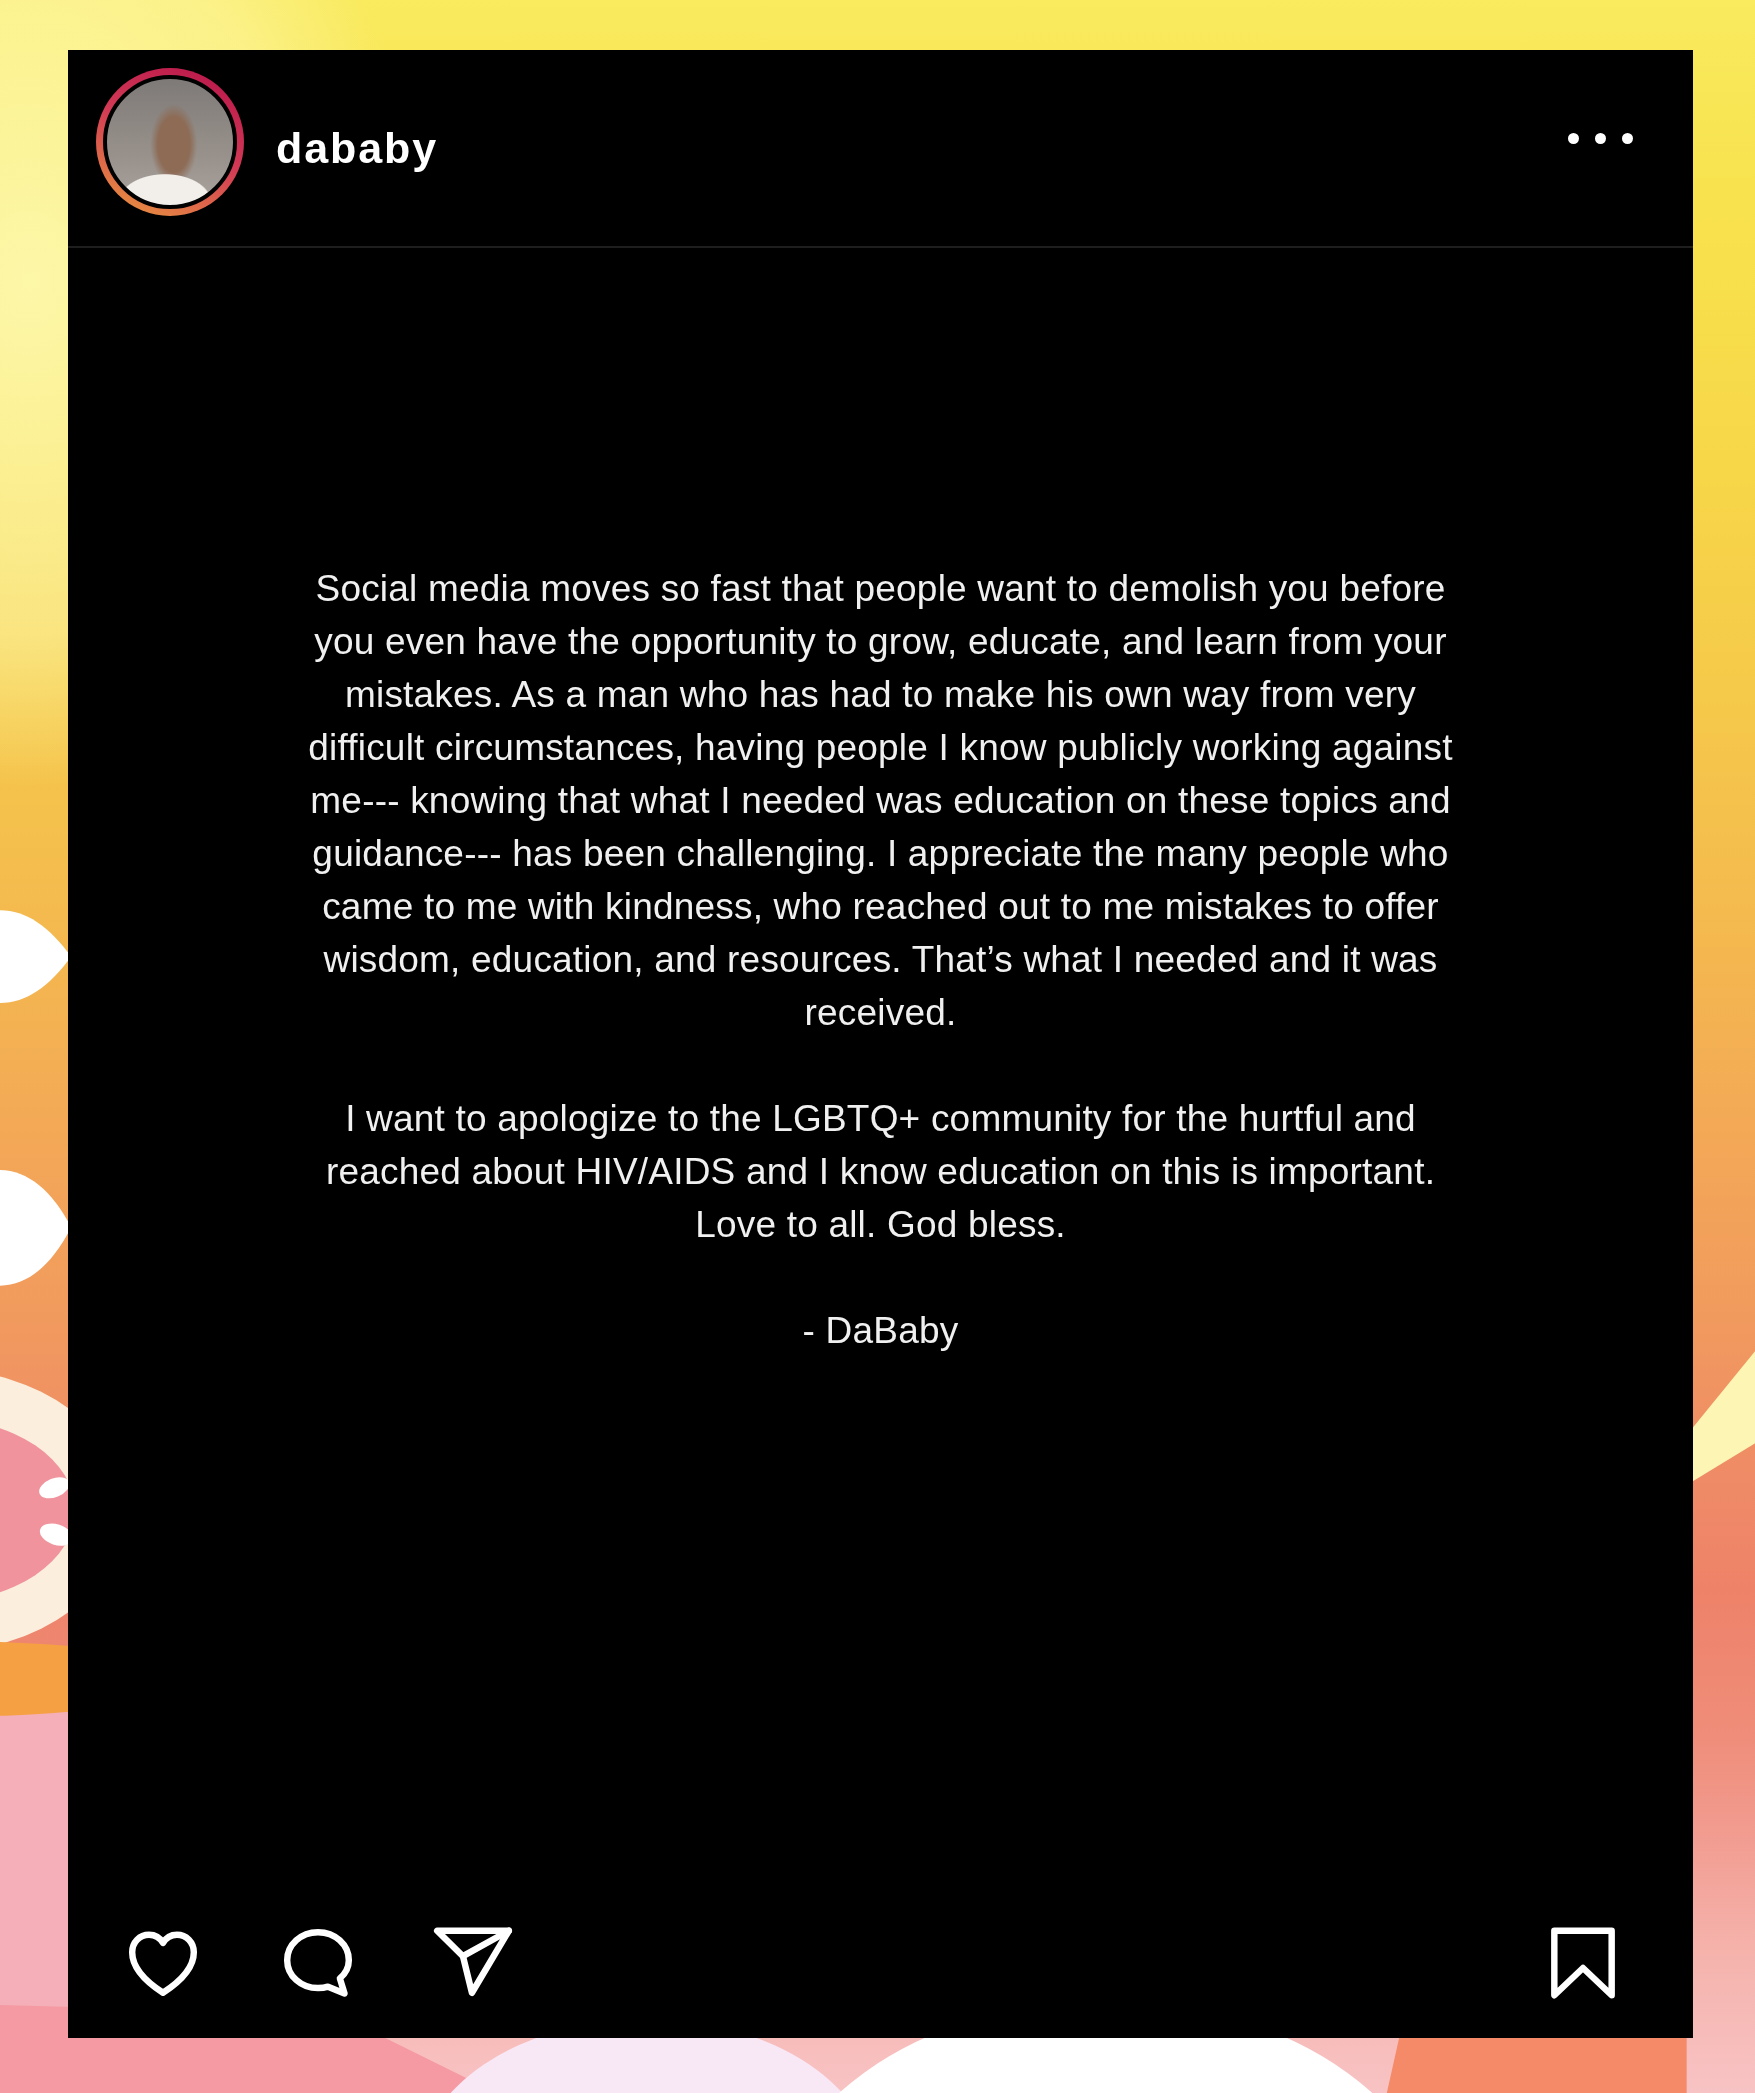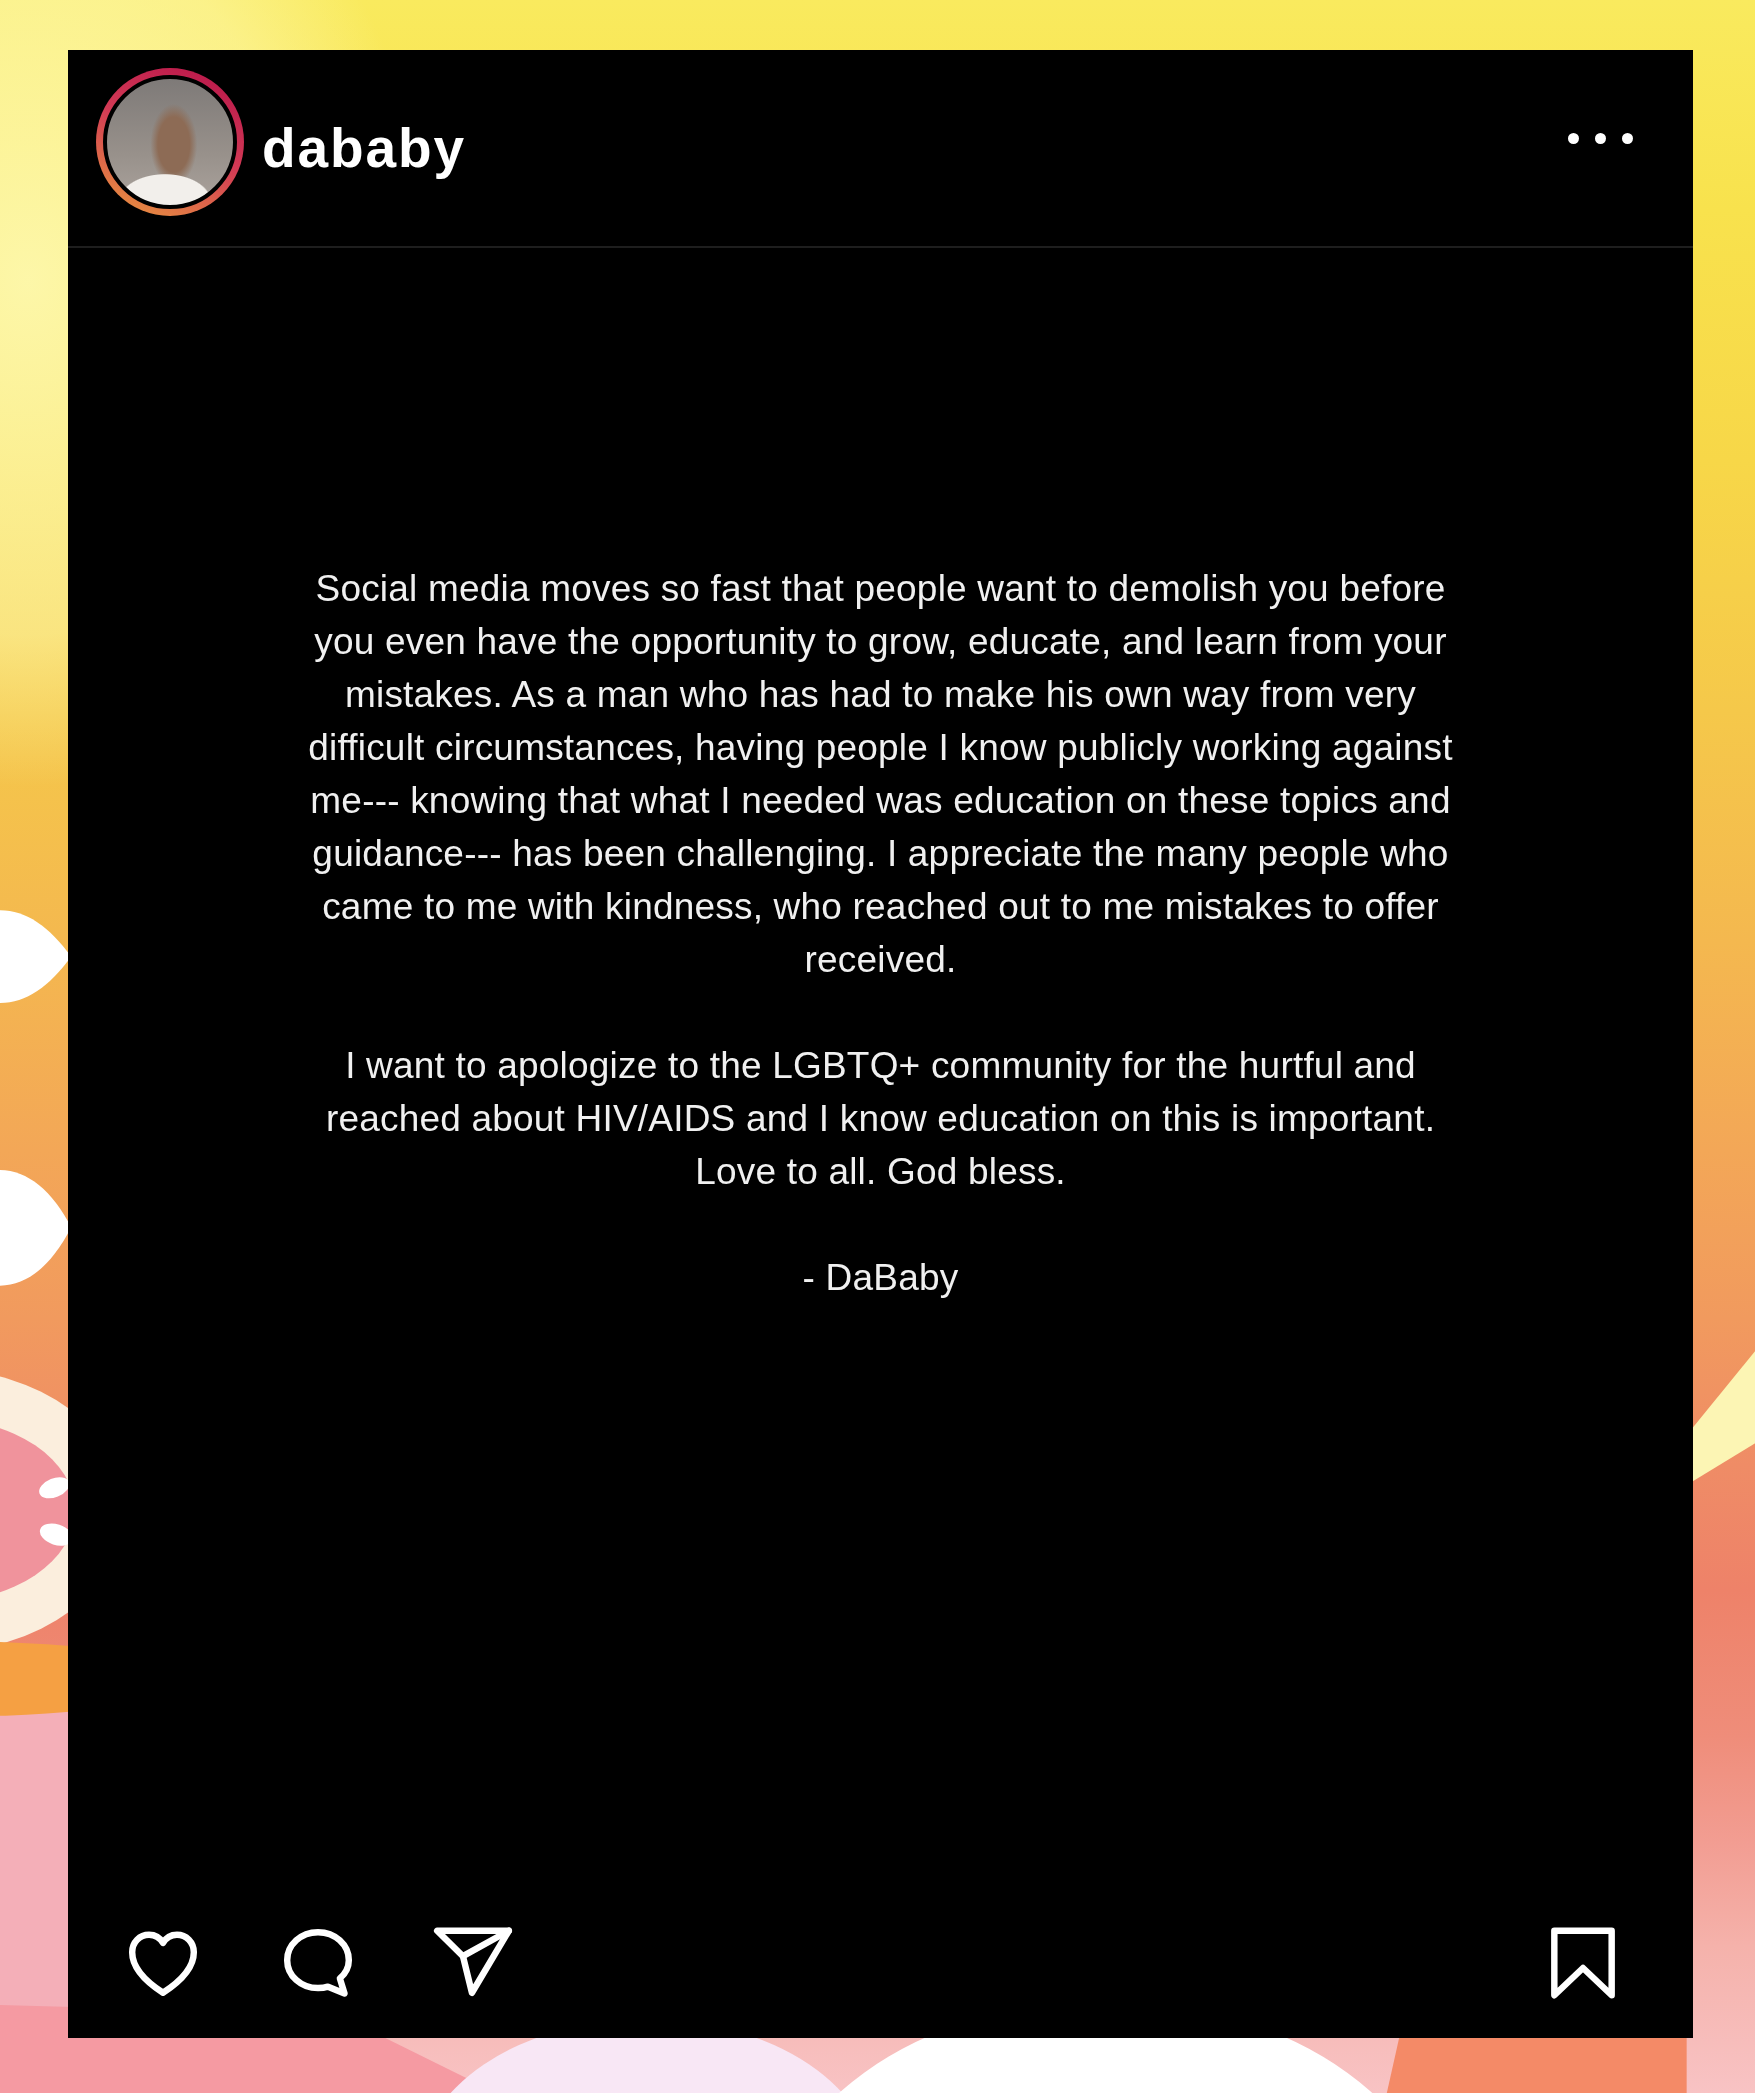--- a/index.html
+++ b/index.html
@@ -48,23 +48,23 @@
   .avatar {
     width: 126px; height: 126px;
     border-radius: 50%;
     border: 4.7px solid #000;
     background:
       radial-gradient(ellipse 62% 38% at 46% 98%, #f2efeb 0 58%, rgba(242,239,235,0) 60%),
       radial-gradient(ellipse 30% 52% at 53% 52%, #8d6b55 0 42%, rgba(141,107,85,0) 62%),
       linear-gradient(180deg, #7e7a78 0%, #98918b 60%, #aba39d 100%);
   }
   .username {
-    margin-left: 18px;
+    margin-left: 32px;
     color: var(--username-text, #fff);
-    font-size: 55px; font-weight: 700; letter-spacing: 1.9px;
+    font-size: 43px; font-weight: 700; letter-spacing: 1.9px;
     cursor: pointer;
   }
   .more-btn {
     position: absolute; right: 54px; top: 77px;
     display: flex; gap: 16px;
     padding: 5.6px; cursor: pointer;
     background: none; border: none;
   }
   .more-btn .dot {
     width: 11.2px; height: 11.2px; border-radius: 50%;
@@ -166,20 +166,21 @@
 
     <div class="statement">
         <div class="para">
           <div class="line">Social media moves so fast that people want to demolish you before</div>
           <div class="line">you even have the opportunity to grow, educate, and learn from your</div>
           <div class="line">mistakes. As a man who has had to make his own way from very</div>
           <div class="line">difficult circumstances, having people I know publicly working against</div>
           <div class="line">me--- knowing that what I needed was education on these topics and</div>
           <div class="line">guidance--- has been challenging. I appreciate the many people who</div>
           <div class="line">came to me with kindness, who reached out to me mistakes to offer</div>
+          <div class="line">wisdom, education, and resources. That’s what I needed and it was</div>
           <div class="line">received.</div>
         </div>
         <div class="para">
           <div class="line">I want to apologize to the LGBTQ+ community for the hurtful and</div>
           <div class="line">reached about HIV/AIDS and I know education on this is important.</div>
           <div class="line">Love to all. God bless.</div>
         </div>
         <div class="para">
           <div class="line">- DaBaby</div>
         </div>

